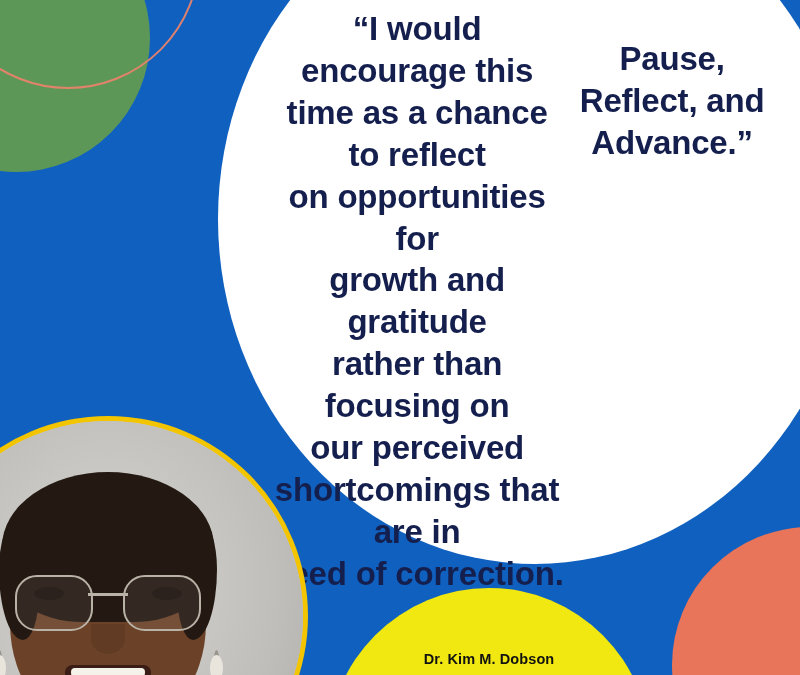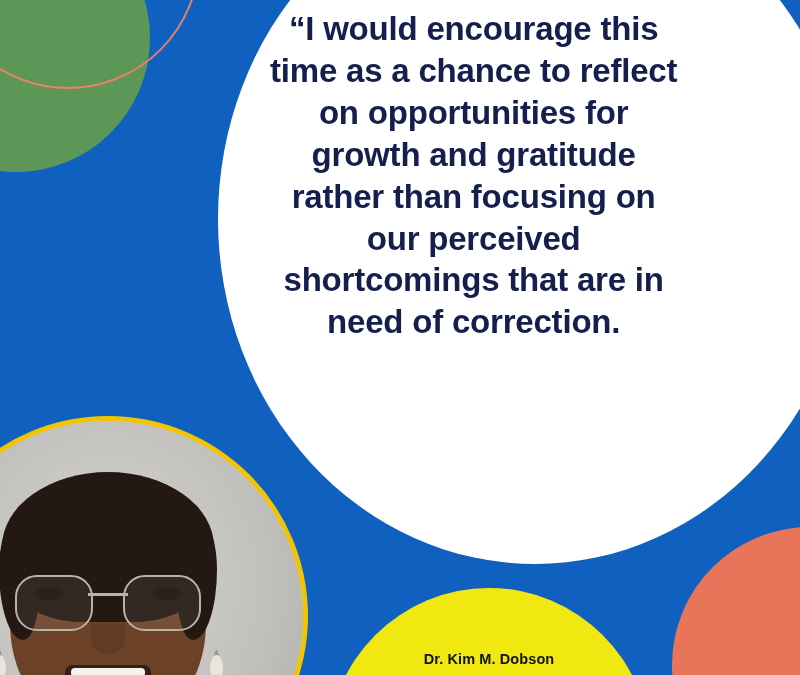--- a/index.html
+++ b/index.html
@@ -294,20 +294,22 @@
 
   <div class="quote-inner">
     <p class="quote-text">“I would encourage this
 time as a chance to reflect
 on opportunities for
 growth and gratitude
 rather than focusing on
 our perceived
 shortcomings that are in
 need of correction.</p>
+    <p class="quote-tagline">Pause, Reflect, and
+Advance.”</p>
   </div>
 
   <div class="name-circle"></div>
 
   <div class="portrait-wrap">
     <div class="portrait">
       <div class="ph-bg"></div>
 
       <div class="ph-head"></div>
       <div class="ph-hair"></div>

